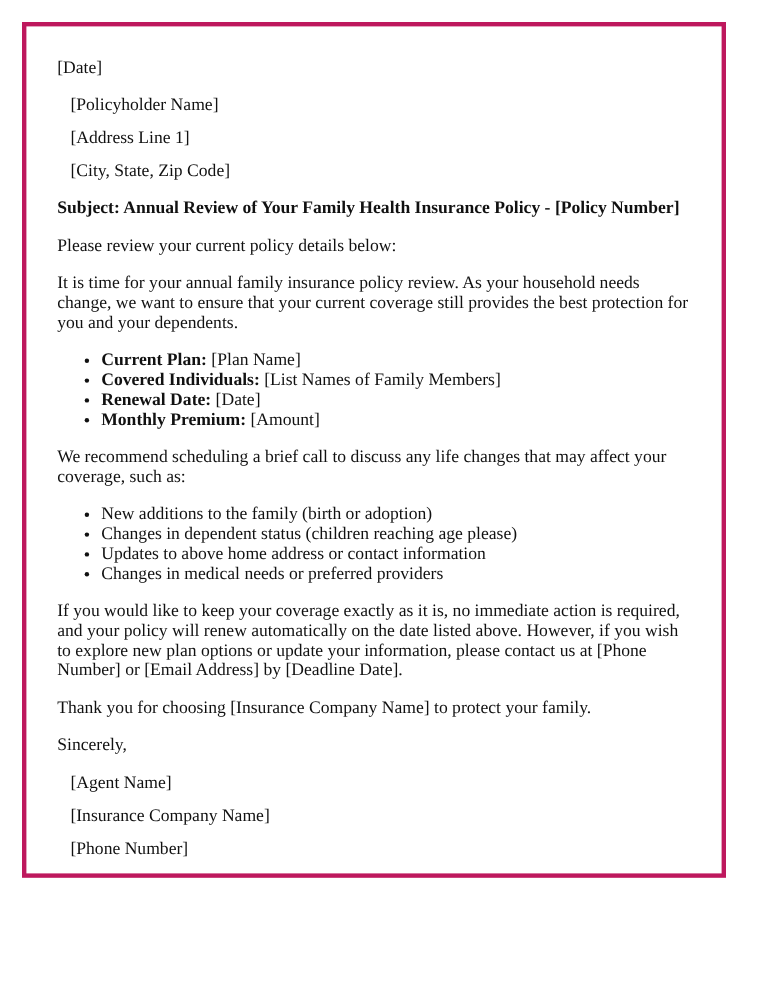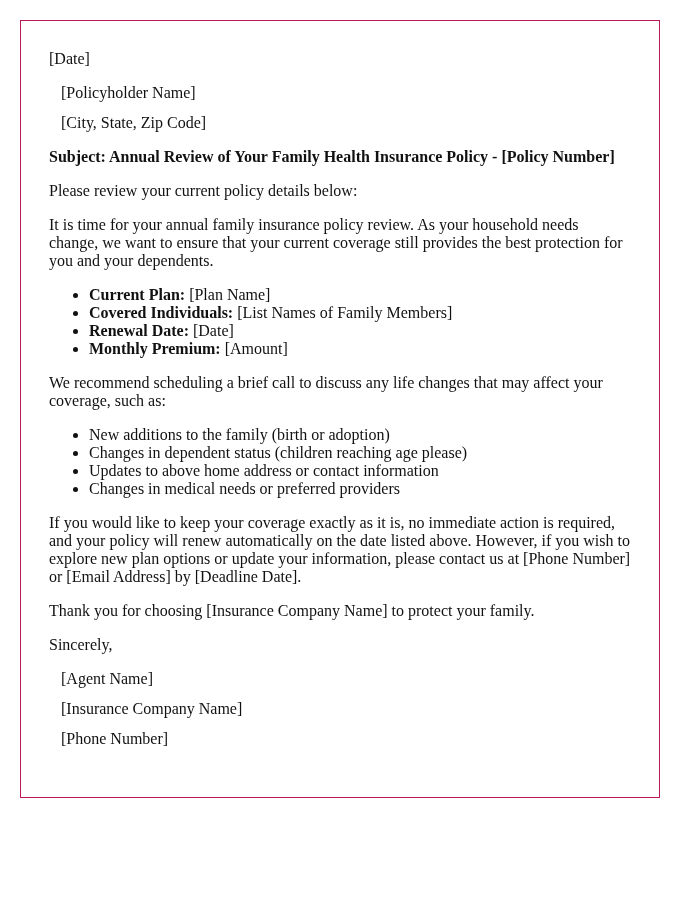--- a/index.html
+++ b/index.html
@@ -4,39 +4,40 @@
   <style>
     html, body { margin: 0; padding: 0; background: #ffffff; }
     body {
       width: 700px; height: 900px; position: relative;
       font-family: "Liberation Serif", "DejaVu Serif", serif;
       font-size: 16px; line-height: 18px; color: #111111;
     }
     .page {
       position: absolute; left: 20px; top: 20px;
       width: 640px; height: 778px;
-      border: 1px solid #be185d; box-sizing: border-box;
+      border: 4px solid #be185d; box-sizing: border-box;
       padding: 29px 28px 0 28px;
     }
     p { margin: 0 0 16px 0; }
     .block { margin: 0 0 16px 0; }
     .block div { margin: 12px; }
     .subject { font-weight: bold; font-family: Liberation Serif, serif; }
     ul { margin: 0 0 16px 0; padding-left: 40px; list-style: disc; }
     li { margin: 0; }
     .lbl { font-weight: bold; text-align: center; }
   </style>
 </head>
 <body>
 
 <div class="page">
   <p>[Date]</p>
 
   <div class="block">
     <div>[Policyholder Name]</div>
+    <div>[Address Line 1]</div>
     <div>[City, State, Zip Code]</div>
   </div>
 
   <p class="subject">Subject: Annual Review of Your Family Health Insurance Policy - [Policy Number]</p>
 
 
   <p>Please review your current policy details below:</p>
 
   <p>It is time for your annual family insurance policy review. As your household needs change, we want to ensure that your current coverage still provides the best protection for you and your dependents.</p>
 

